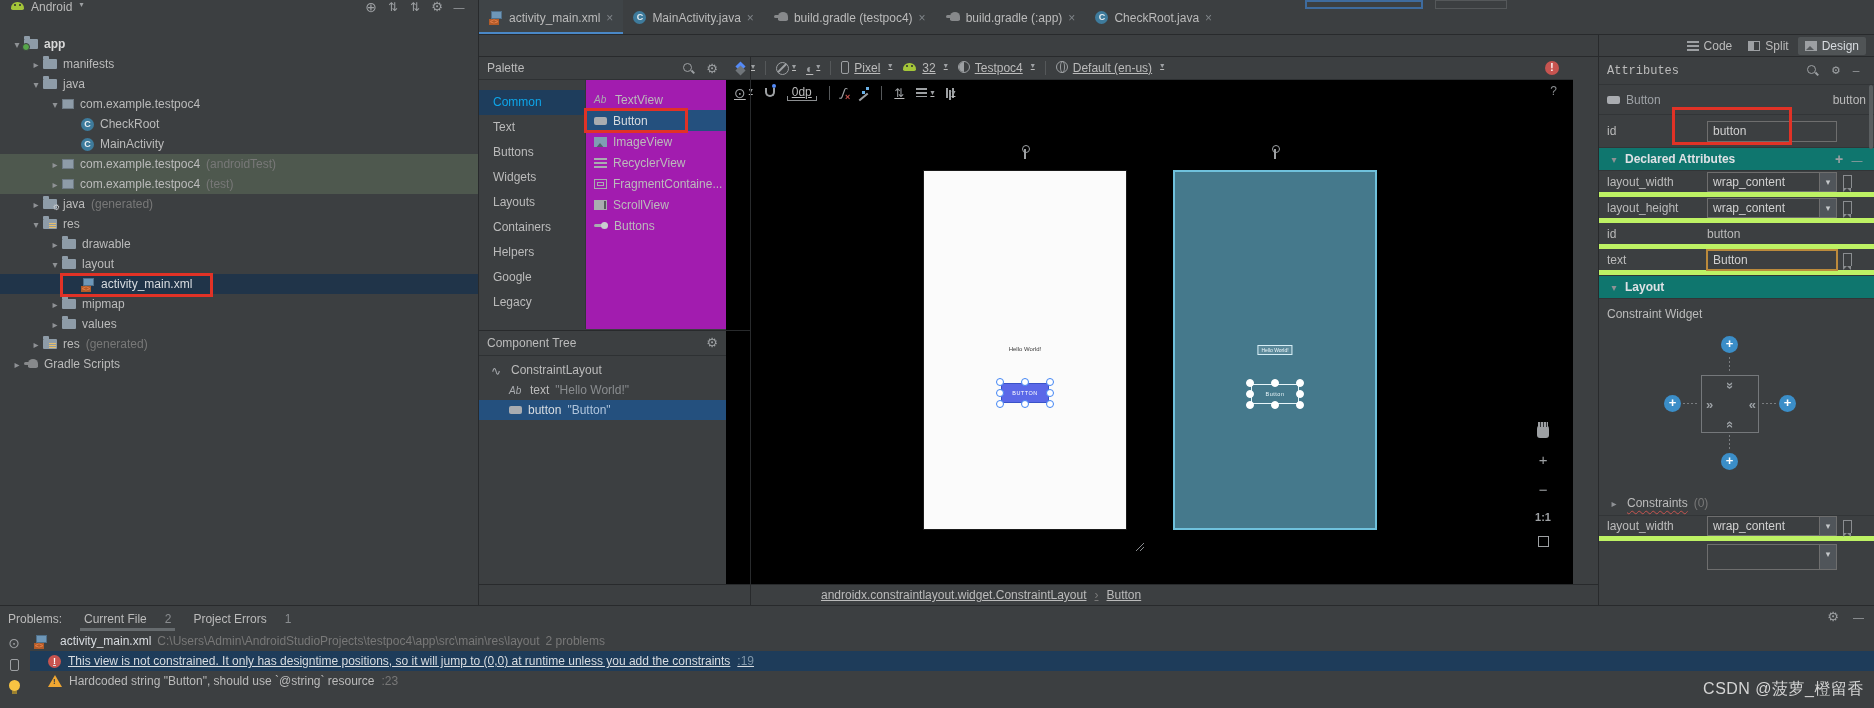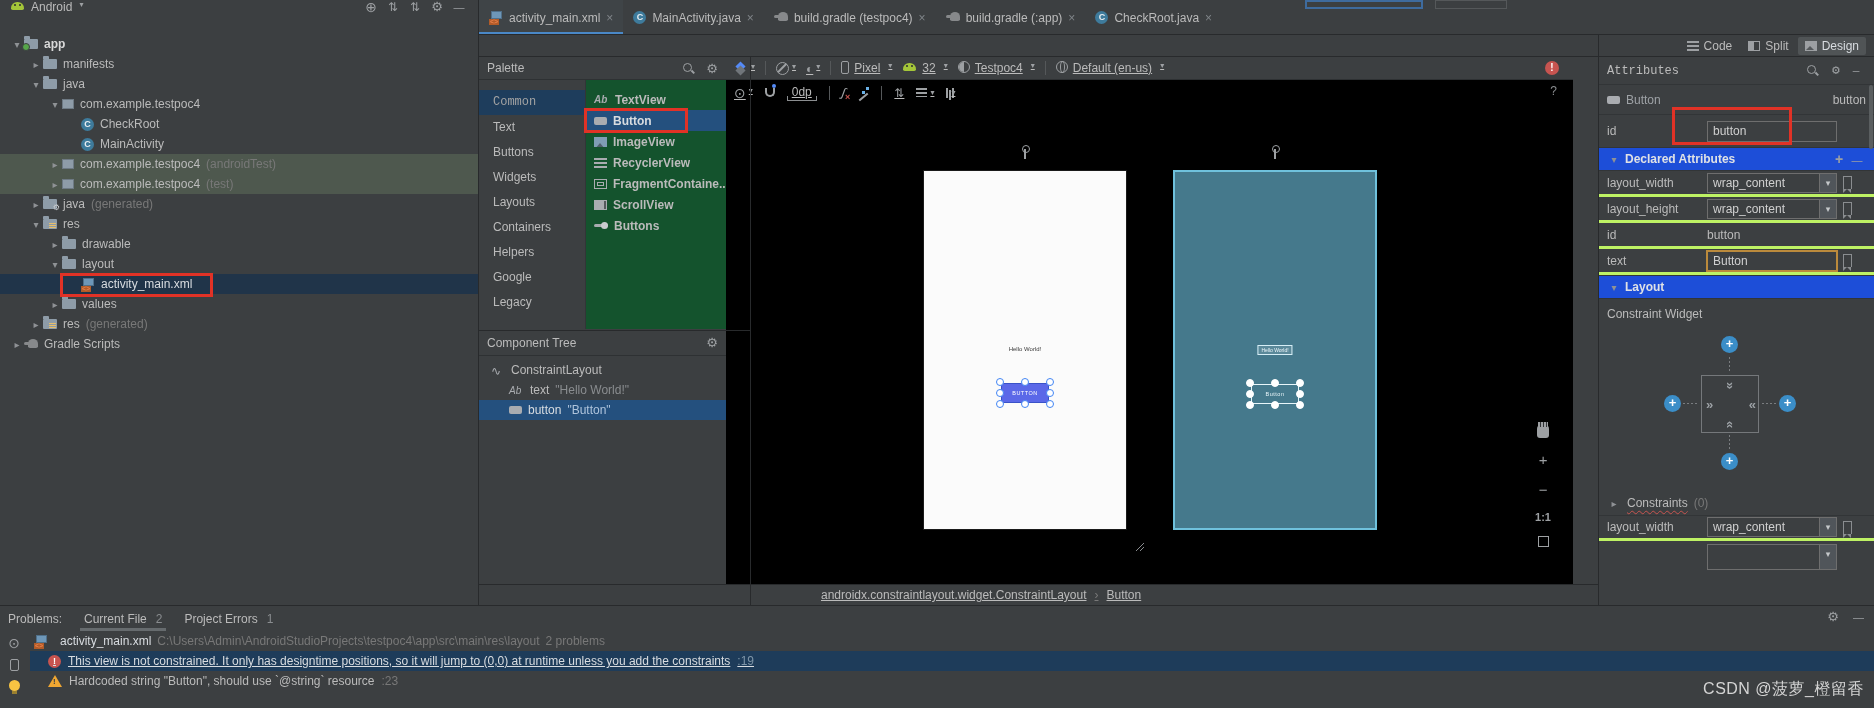--- a/index.html
+++ b/index.html
@@ -85,22 +85,22 @@
   .ic-design { position:relative; width:12px; height:10px; background:#9DA0A3; }
   .ic-design::after { content:""; position:absolute; left:1px; bottom:1px; border-left:4px solid transparent; border-right:4px solid transparent; border-bottom:4px solid #55595C; }
 
   
   #palette { left:479px; top:57px; width:271px; height:273px; background:#3C3F41; }
   .panel-head { height:23px; display:flex; align-items:center; padding:0 8px; color:#BBBBBB; border-bottom:1px solid #2E3133; }
   .panel-head .gi { width:20px; }
   #palette-body { display:flex; height:249px; }
   #pal-cats { width:107px; border-right:1px solid #323537; padding-top:10px; }
   .pcat { height:25px; line-height:25px; padding-left:14px; color:#BBBBBB; }
-  .pcat.sel { background:#1E3D5C; color:#a3a3a3;font-family:Liberation Mono, monospace; }
-  #pal-items { flex:1; background:#14532d; padding-top:9px;font-weight:bold; }
+  .pcat.sel { background:#1E3D5C; color:#0ea5e9; }
+  #pal-items { flex:1; background:#a21caf; padding-top:9px; }
   .pitem { height:21px; display:flex; align-items:center; padding-left:8px; gap:6px; white-space:nowrap; }
   .pitem.sel { background:#24507E; color:#D8DCE0; }
   .pi { flex:none; }
   .pi-text { width:15px; font-size:10px; color:#A9ACB0; font-style:italic; }
   .pi-text::before { content:"Ab"; }
   .pi-button { width:13px; height:8px; background:#A9ACB0; border-radius:2px; }
   .pi-image { position:relative; width:13px; height:10px; background:#7F9DB4; overflow:hidden; }
   .pi-image::after { content:""; position:absolute; left:1px; bottom:-2px; border-left:5px solid transparent; border-right:5px solid transparent; border-bottom:6px solid #51606C; }
   .pi-recycler { width:13px; height:10px; background:repeating-linear-gradient(#A9ACB0 0 2px, transparent 2px 4px); }
   .pi-fragment { position:relative; width:13px; height:10px; border:1px solid #A9ACB0; }
@@ -184,24 +184,24 @@
   #breadcrumb span { white-space:nowrap;text-decoration:underline; }
 
   
   #attrs { left:1599px; top:57px; width:275px; height:548px; background:#3C3F41; overflow:hidden; }
   #attrs .panel-head { border-bottom:1px solid #323537;font-family:Liberation Mono, monospace; }
   #attr-comp { height:30px; display:flex; align-items:center; padding:0 8px; gap:6px; border-bottom:1px solid #323537; color:#9EA2A6; }
   #attr-comp .cid { margin-left:auto; color:#BBBBBB; }
   #attr-id-row { height:32px; display:flex; align-items:center; padding:0 8px; }
   #attr-id-row .lbl { width:100px; }
   .val-input { width:130px; height:21px; background:transparent; border:1px solid #6E6E6E; color:#D0D0D0; font-size:12px; padding:0 5px; font-family:inherit; }
-  .sec-head { height:24px; display:flex; align-items:center; padding:0 8px; background:#1d4ed8; border-top:1px solid #323537; border-bottom:1px solid #323537; }
+  .sec-head { height:24px; display:flex; align-items:center; padding:0 8px; background:#0f766e; border-top:1px solid #323537; border-bottom:1px solid #323537; }
   .sec-head .t { font-weight:bold; color:#DFE1E5; margin-left:4px; }
   .sec-head .gi { width:18px; }
-  .attr-row { height:26px; display:flex; align-items:center; padding:0 8px; border-bottom:3px solid #bef264; }
+  .attr-row { height:26px; display:flex; align-items:center; padding:0 8px; border-bottom:5px solid #bef264; }
   .attr-row .nm { width:100px; color:#BBBBBB; }
   .vselect { width:130px; height:20px; border:1px solid #6E6E6E; display:flex; align-items:center; padding-left:5px; color:#D0D0D0; position:relative; }
   .vselect .dd { position:absolute; right:0; top:0; bottom:0; width:17px; background:#50555A; border-left:1px solid #6E6E6E; text-align:center; }
   .vselect .dd::before { content:"▾"; font-size:9px; color:#C5C8CA; line-height:18px; }
   .vselect.gold { border-color:#BB8A3C; box-shadow:0 0 0 1px #BB8A3C; }
   .flagic { width:9px; height:13px; border:1px solid #8A8D90; border-bottom:none; position:relative; margin-left:6px; flex:none; }
   .flagic::after { content:""; position:absolute; left:-1px; bottom:-4px; border-left:4.5px solid #8A8D90; border-right:4.5px solid #8A8D90; border-bottom:4px solid transparent; }
   .cw-label { padding:8px 8px 2px; color:#BBBBBB; }
   #cw-area { position:relative; height:168px; }
   #cw-square { position:absolute; left:102px; top:52px; width:58px; height:58px; border:1px solid #75787B; }
@@ -220,21 +220,21 @@
   #attr-partial { height:18px; display:flex; align-items:center; padding:0 8px; }
   #attr-partial .nm { width:100px; }
   #attrs-scroll { position:absolute; right:1px; top:28px; width:4px; height:64px; background:#5A5E60; border-radius:2px; }
 
   
   .redbox { position:absolute; border:3px solid #E13226; pointer-events:none; }
 
   
   #problems { left:0; top:605px; width:1874px; height:103px; background:#3C3F41; border-top:1px solid #282A2C; }
   #prob-tabs { height:25px; display:flex; align-items:center; padding-left:8px; gap:22px; position:relative; }
-  .ptab { display:flex; align-items:center; gap:9px; height:25px; position:relative; }
+  .ptab { display:flex; align-items:center; gap:18px; height:25px; position:relative; }
   .ptab .cnt { color:#8A8D90; }
   .ptab.sel::after { content:""; position:absolute; left:-4px; right:-4px; bottom:0; height:3px; background:#666B6E; }
   #prob-tools { position:absolute; right:10px; top:4px; display:flex; gap:14px; }
   #prob-body { position:relative; padding-left:30px; }
   .prob-file { height:20px; display:flex; align-items:center; gap:6px; padding-left:4px; white-space:nowrap; }
   .prob-row { height:20px; display:flex; align-items:center; gap:7px; padding-left:18px; white-space:nowrap; }
   .prob-row.sel { background:#1E3C5A; color:#D8DCE0;text-decoration:underline; }
   .warn-badge { width:0; height:0; border-left:7px solid transparent; border-right:7px solid transparent; border-bottom:12px solid #F0A732; position:relative; flex:none; }
   .warn-badge::after { content:"!"; position:absolute; left:-2px; top:2px; font-size:8px; font-weight:bold; color:#3C3F41; }
   #prob-gutter { position:absolute; left:0; top:30px; width:28px; display:flex; flex-direction:column; align-items:center; gap:9px; }
@@ -322,20 +322,25 @@
         </div>
       <div class="trow lv2">
           <span class="chev c-open"></span>
           <span class="fold"></span>
           <span class="tlabel">layout</span>
         </div>
       <div class="trow lv3 sel">
           <span class="chevsp"></span>
           <span class="ic-layoutfile"></span>
           <span class="tlabel white">activity_main.xml</span>
+        </div>
+      <div class="trow lv2">
+          <span class="chev c-closed"></span>
+          <span class="fold"></span>
+          <span class="tlabel">mipmap</span>
         </div>
       <div class="trow lv2">
           <span class="chev c-closed"></span>
           <span class="fold"></span>
           <span class="tlabel">values</span>
         </div>
       <div class="trow lv1">
           <span class="chev c-closed"></span>
           <span class="fold resfold"></span>
           <span class="tlabel">res</span>

